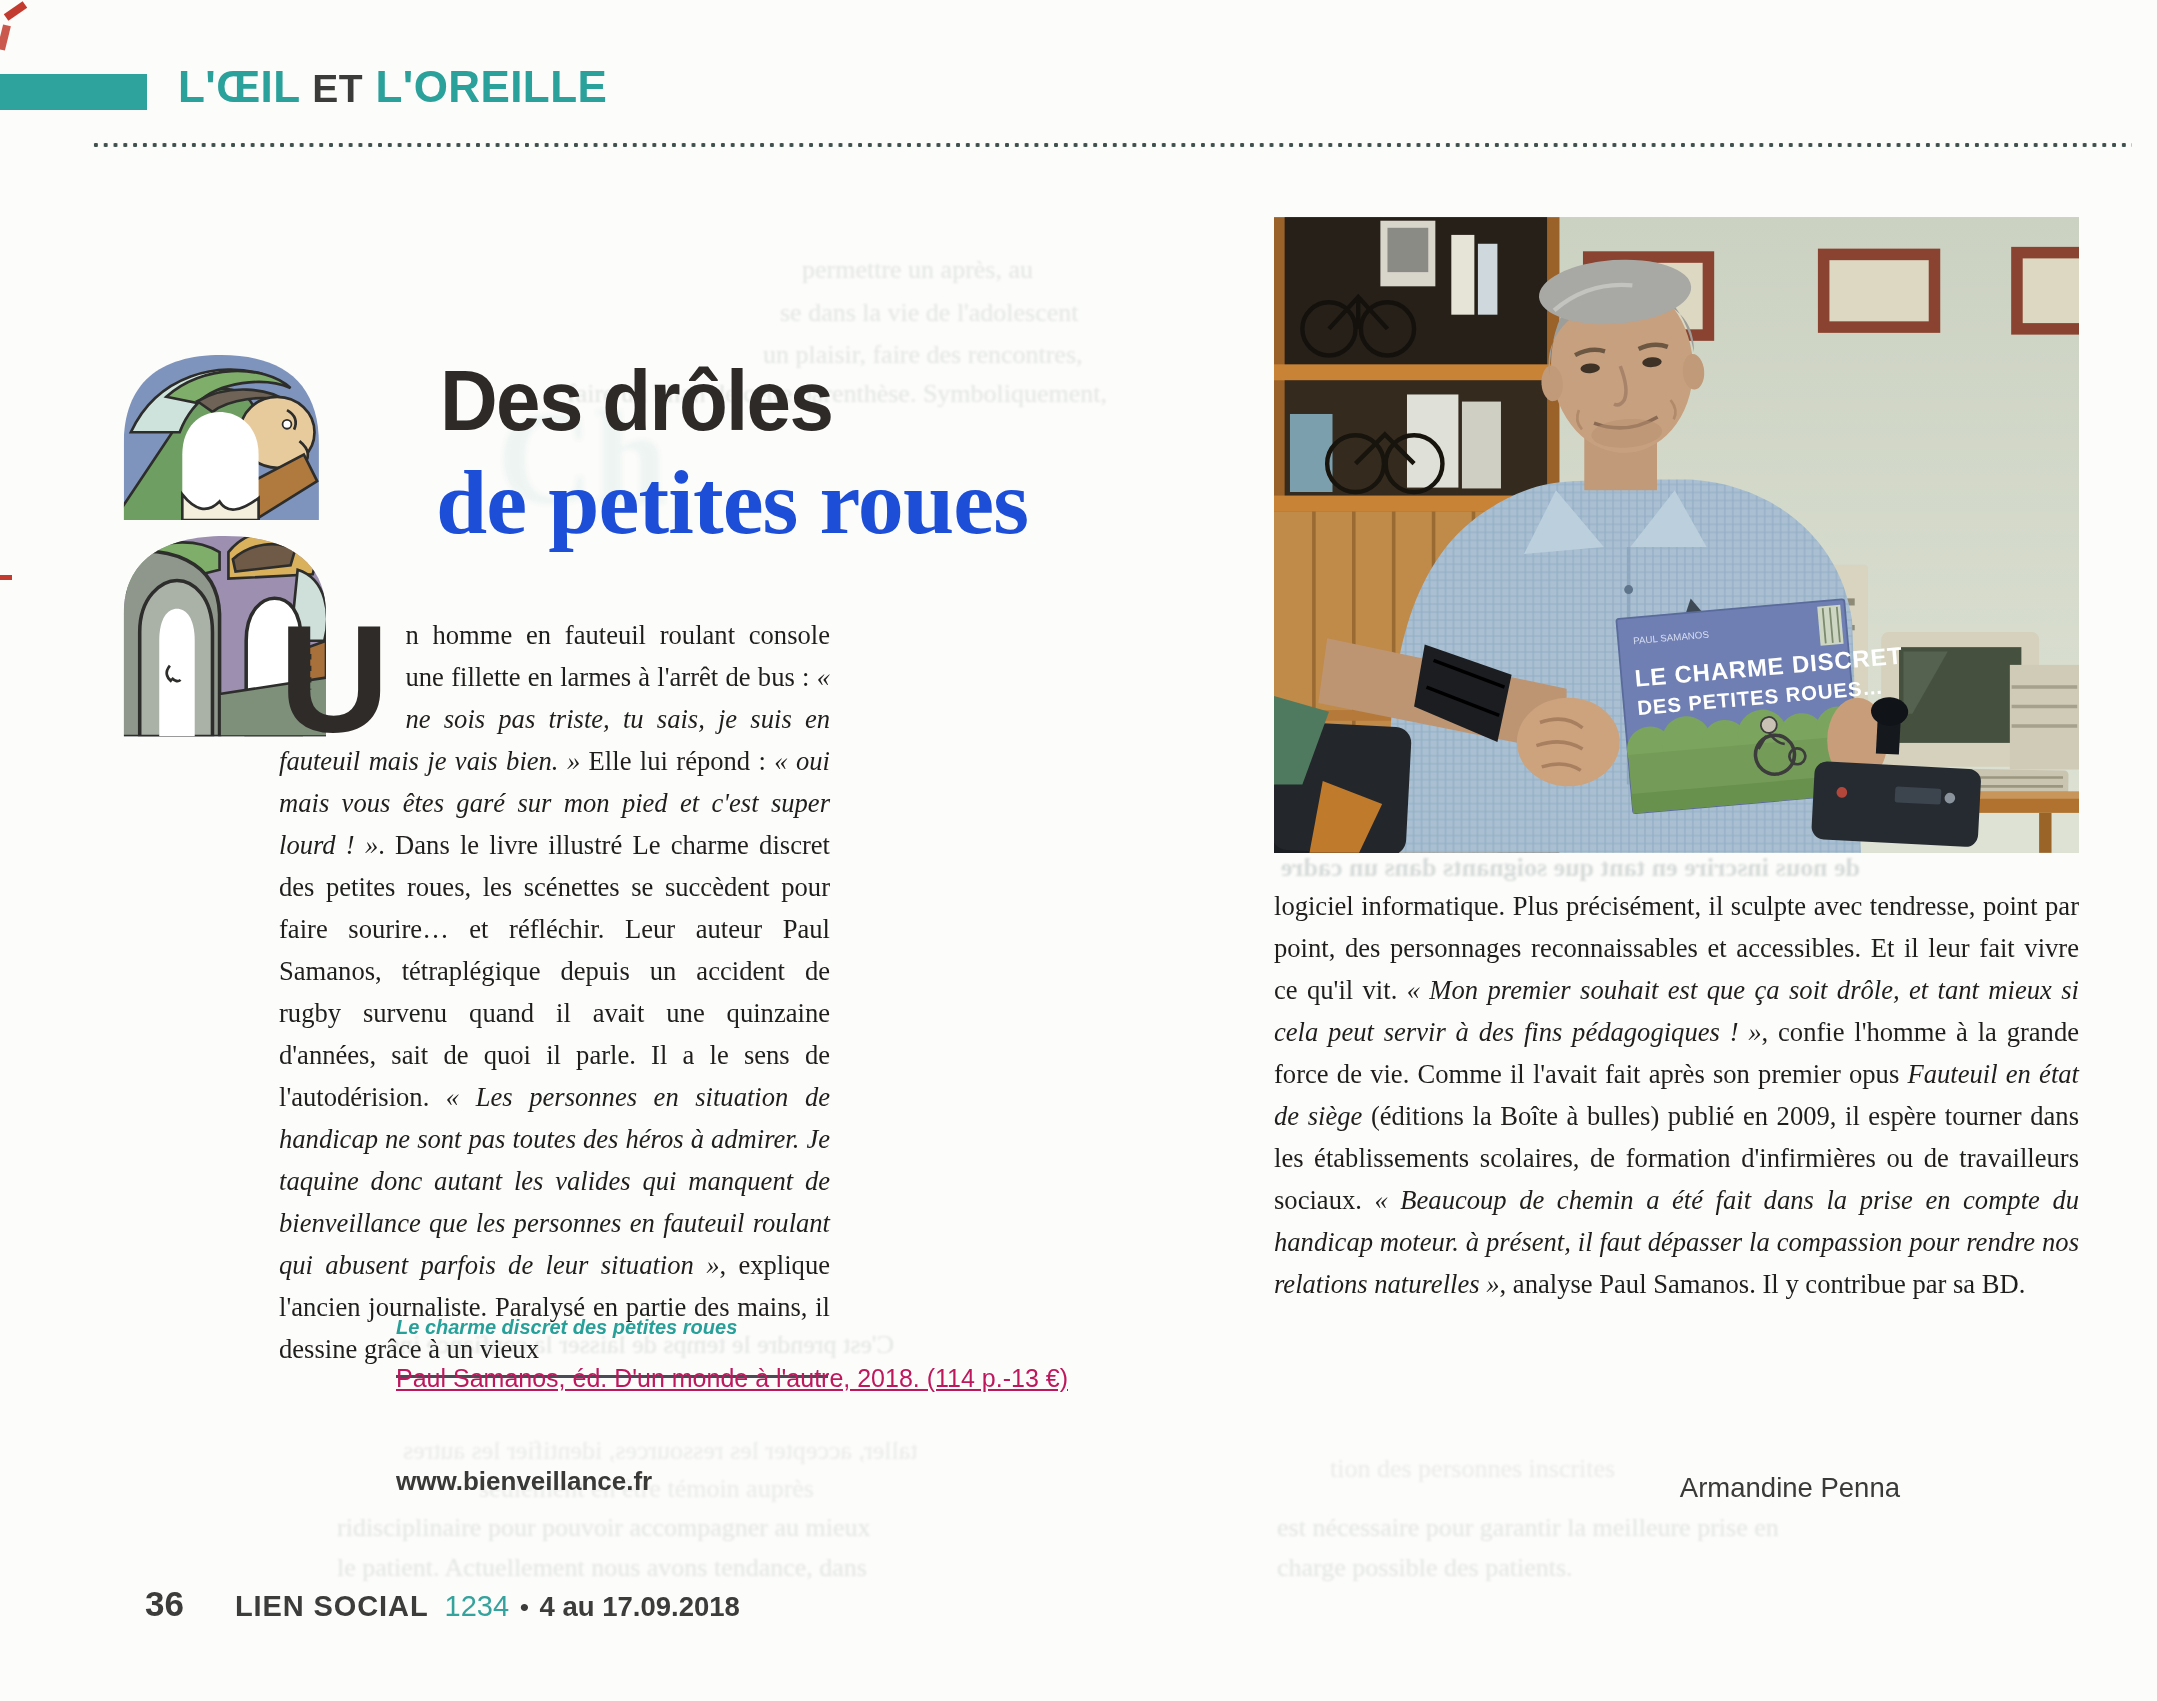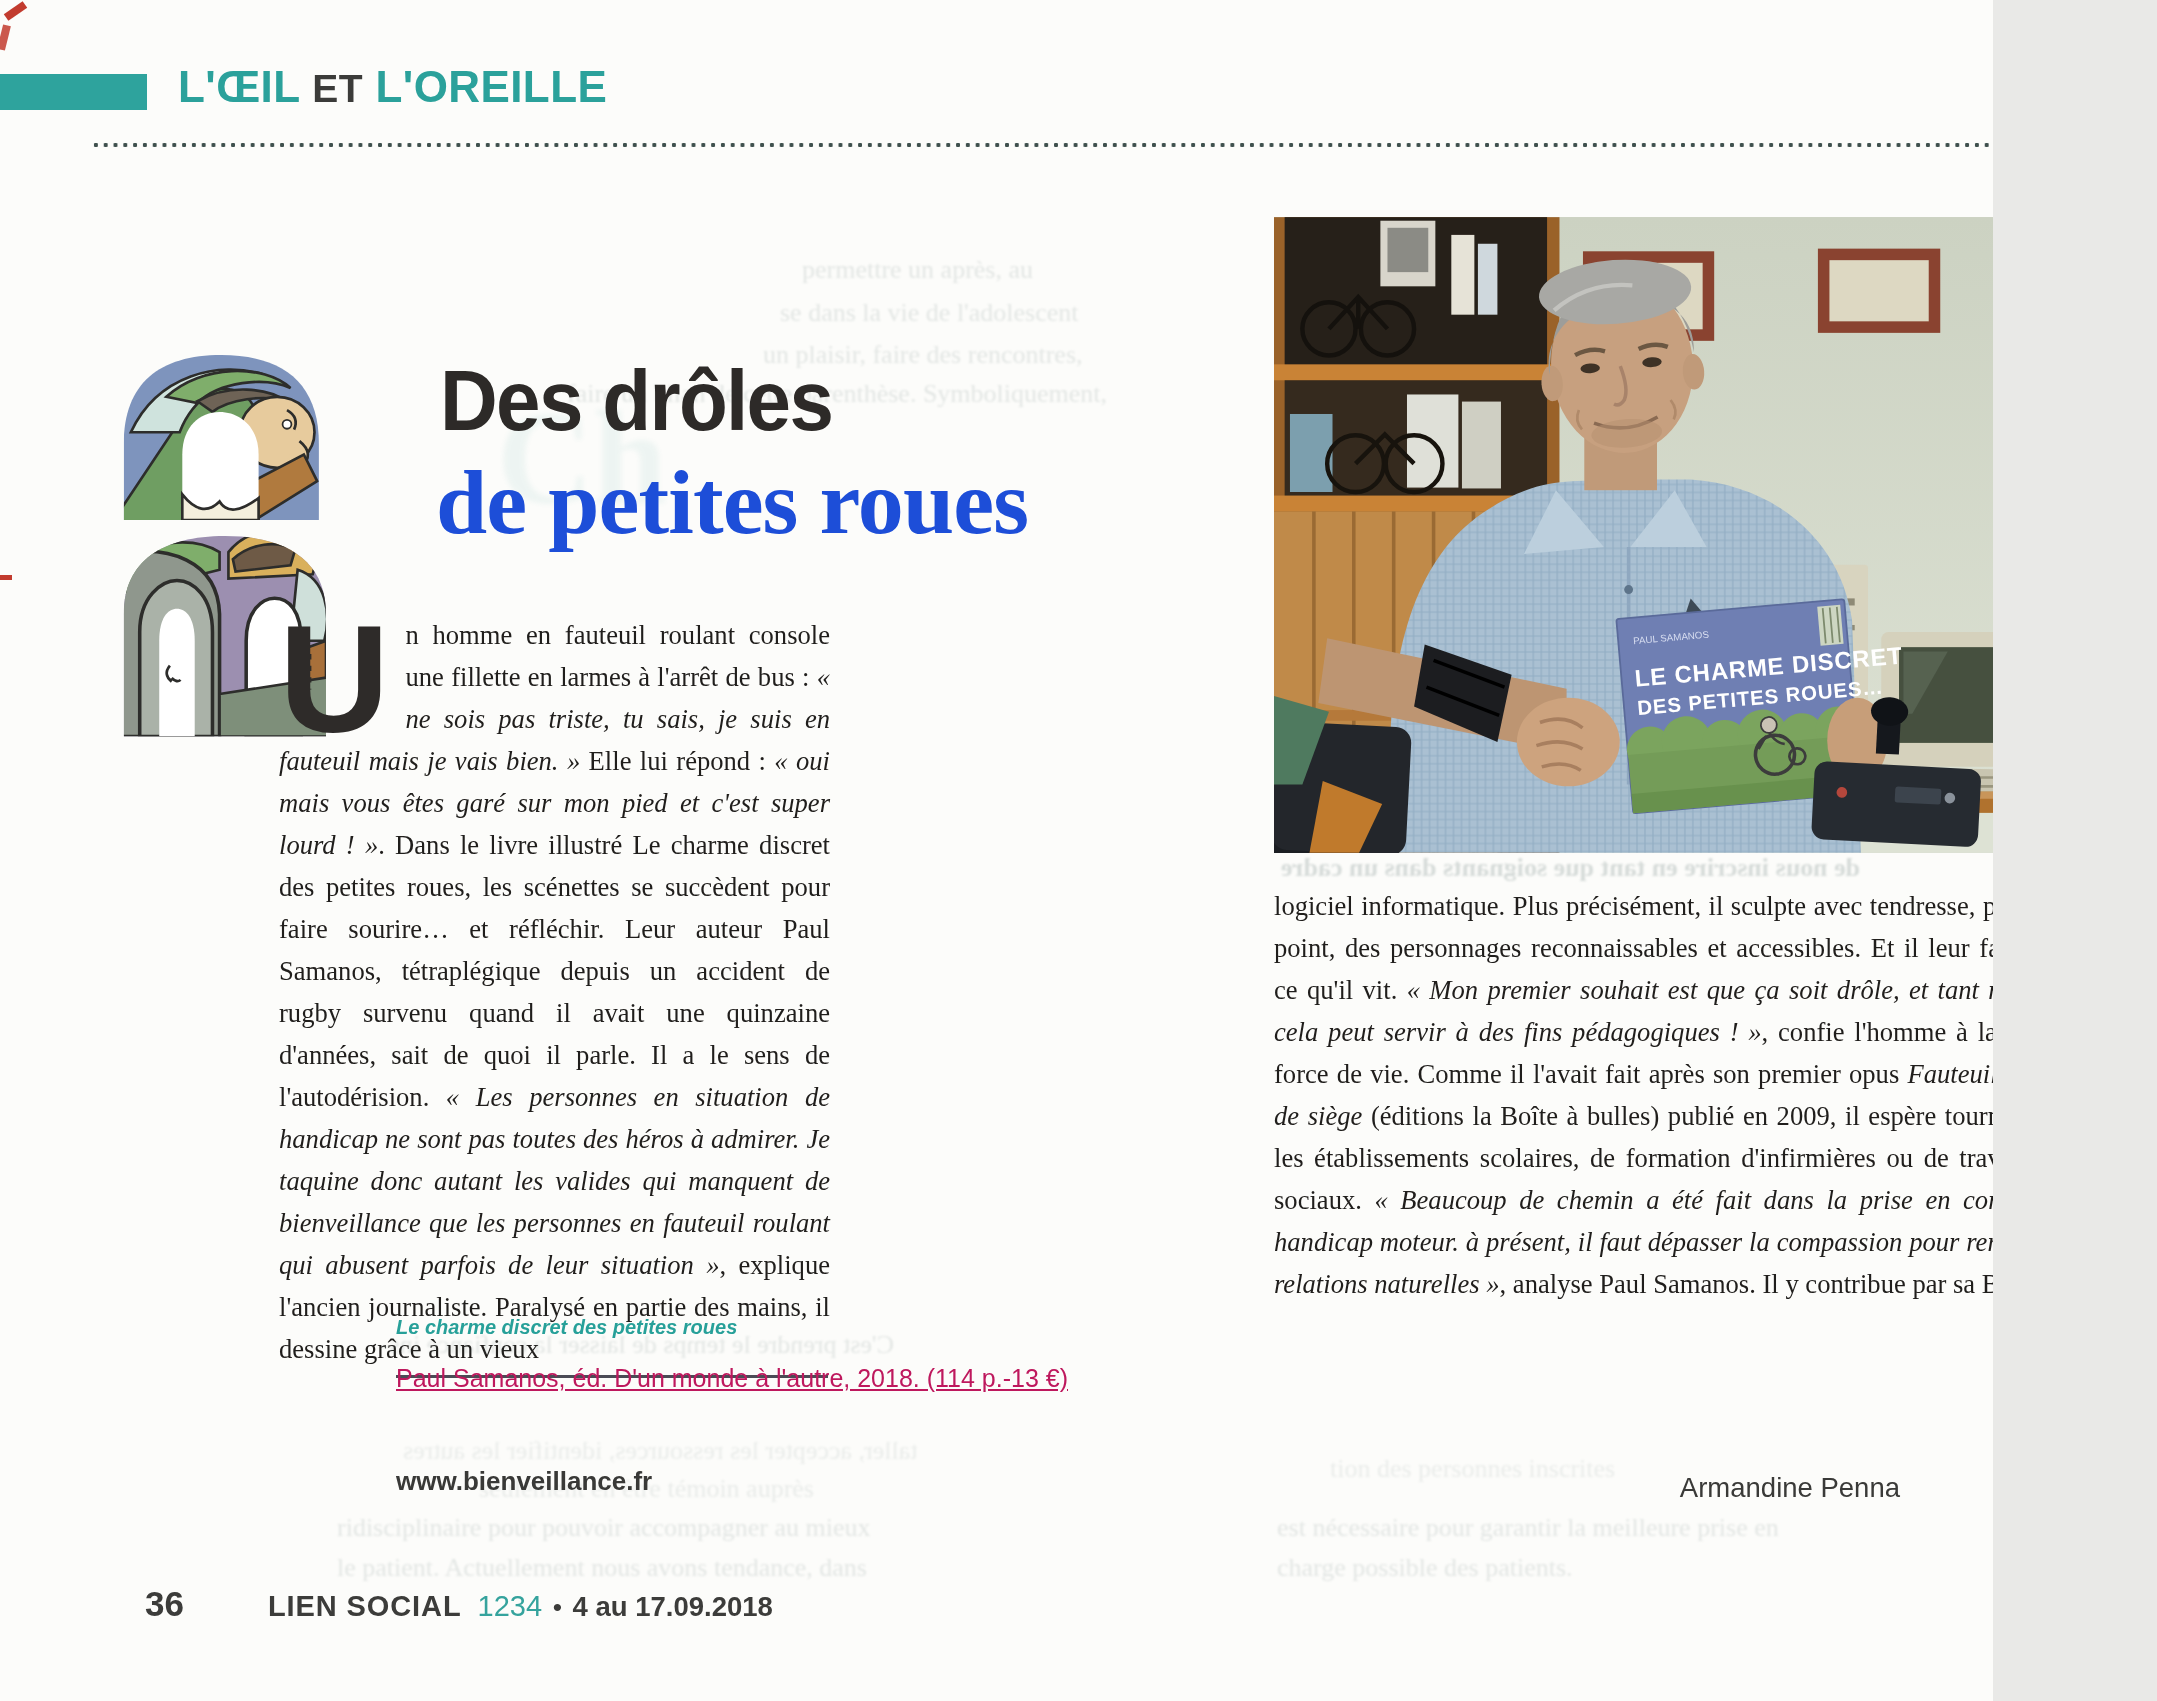--- a/index.html
+++ b/index.html
@@ -1,16 +1,16 @@
 <!DOCTYPE html>
 <html style="font-size:14px"><head>
 <meta charset="utf-8">
 <style>
   html,body{margin:0;padding:0;background:#e9e9e7;}
-  #page{position:relative;width:1993px;height:1701px;background:#fcfcfa;overflow:hidden;
+  #page{position:relative;width:2157px;height:1701px;background:#fcfcfa;overflow:hidden;
         font-family:"Liberation Sans",sans-serif;}
   
   .teal-bar{position:absolute;left:0;top:74px;width:147px;height:36px;background:#2ea39d;}
   .kicker{position:absolute;left:178px;top:62px;font-weight:700;font-size:44px;letter-spacing:0.4px;
           color:#2ba19b;white-space:nowrap;}
   .kicker .et{color:#3b3b39;font-size:39px;}
   .dotted-rule{position:absolute;left:91px;top:142px;width:2041px;height:6.2px;
           background-image:radial-gradient(circle,#3f504d 2px,rgba(0,0,0,0) 2.5px);
           background-size:9.8px 6.2px;background-repeat:repeat-x;}
   .regmark{position:absolute;background:#c23b2e;}
@@ -33,21 +33,21 @@
           font-size:27.5px;color:#3a3a38;}
   
   .info-rule{position:absolute;left:396px;top:1375px;width:432px;height:2.7px;background:#4b4b55;}
   .info-title{position:absolute;left:396px;top:1316px;font-style:italic;font-weight:700;
           font-size:20px;color:#27a099;white-space:nowrap;}
   .info-credits{position:absolute;left:396px;top:1364px;font-size:25px;color:#be185d;white-space:nowrap;text-decoration:underline;}
   .info-url{position:absolute;left:396px;top:1466px;font-weight:700;font-size:26px;color:#393937;}
   
   .footer{position:absolute;left:145px;top:1584px;display:flex;align-items:baseline;white-space:nowrap;justify-content:flex-end;}
   .f-num{font-weight:700;font-size:35px;color:#3c3c3a;}
-  .f-mag{font-weight:700;font-size:29px;letter-spacing:0.9px;color:#3c3c3a;margin-left:84px;}
+  .f-mag{font-weight:700;font-size:29px;letter-spacing:0.9px;color:#3c3c3a;margin-left:51px;}
   .f-issue{font-size:29px;color:#35a39d;margin-left:16px;}
   .f-dot{font-size:26.6px;color:#3c3c3a;margin:0 10.6px;}
   .f-date{font-weight:700;font-size:27.5px;color:#3c3c3a;}
   
   .photo{position:absolute;left:1274px;top:217px;width:805px;height:636px;overflow:hidden;
          background:#d3d8ca;}
   
   .ghost{position:absolute;font-family:"Liberation Serif",serif;font-size:26px;color:#657a77;
          opacity:.17;filter:blur(1.2px);white-space:nowrap;}
   .ghost.m{transform:scaleX(-1);}

